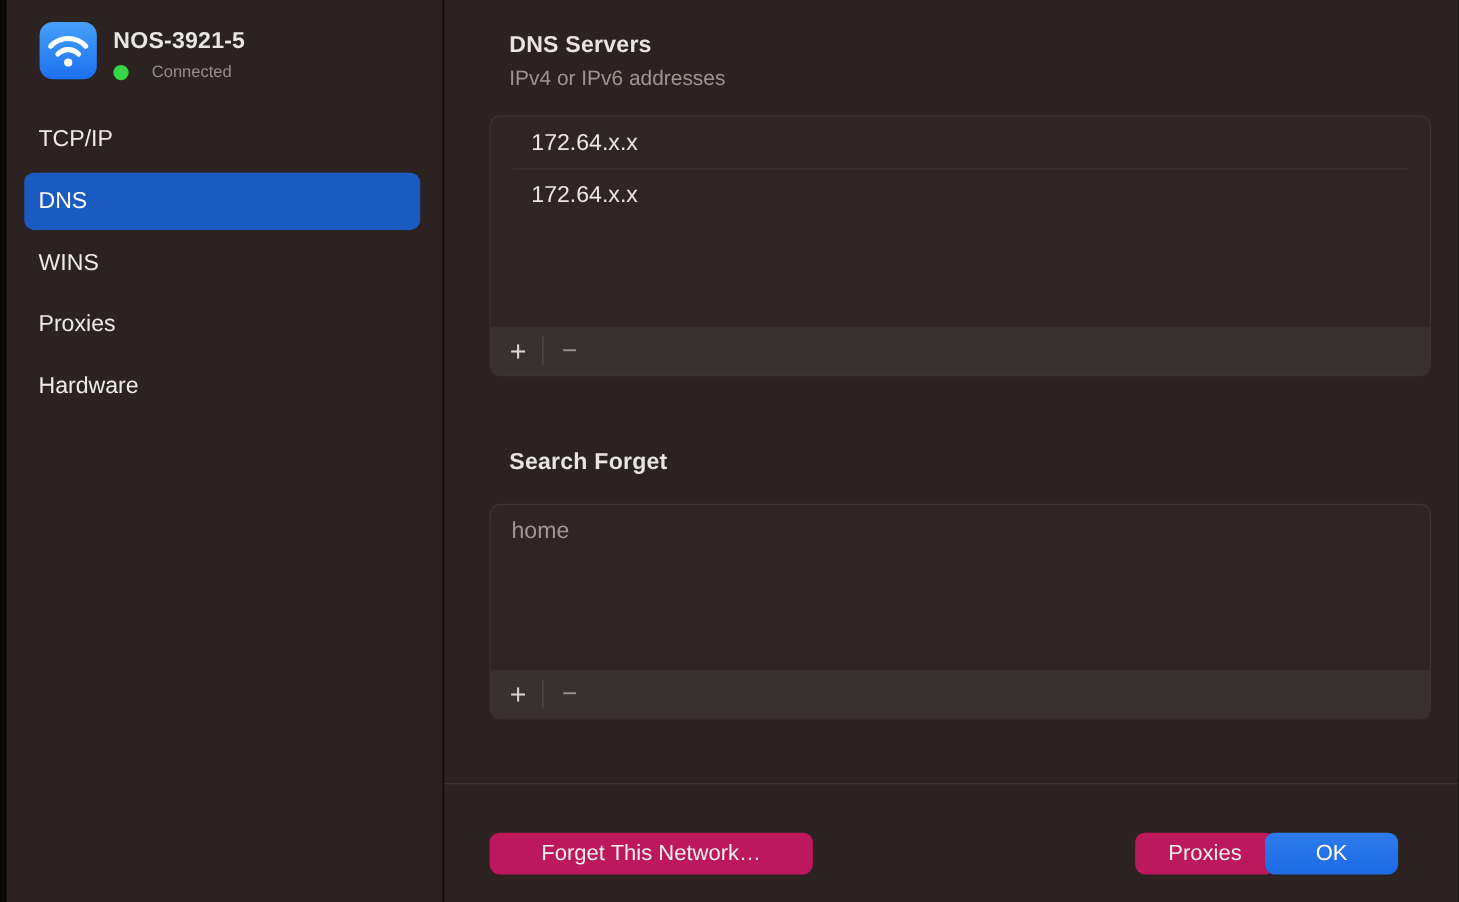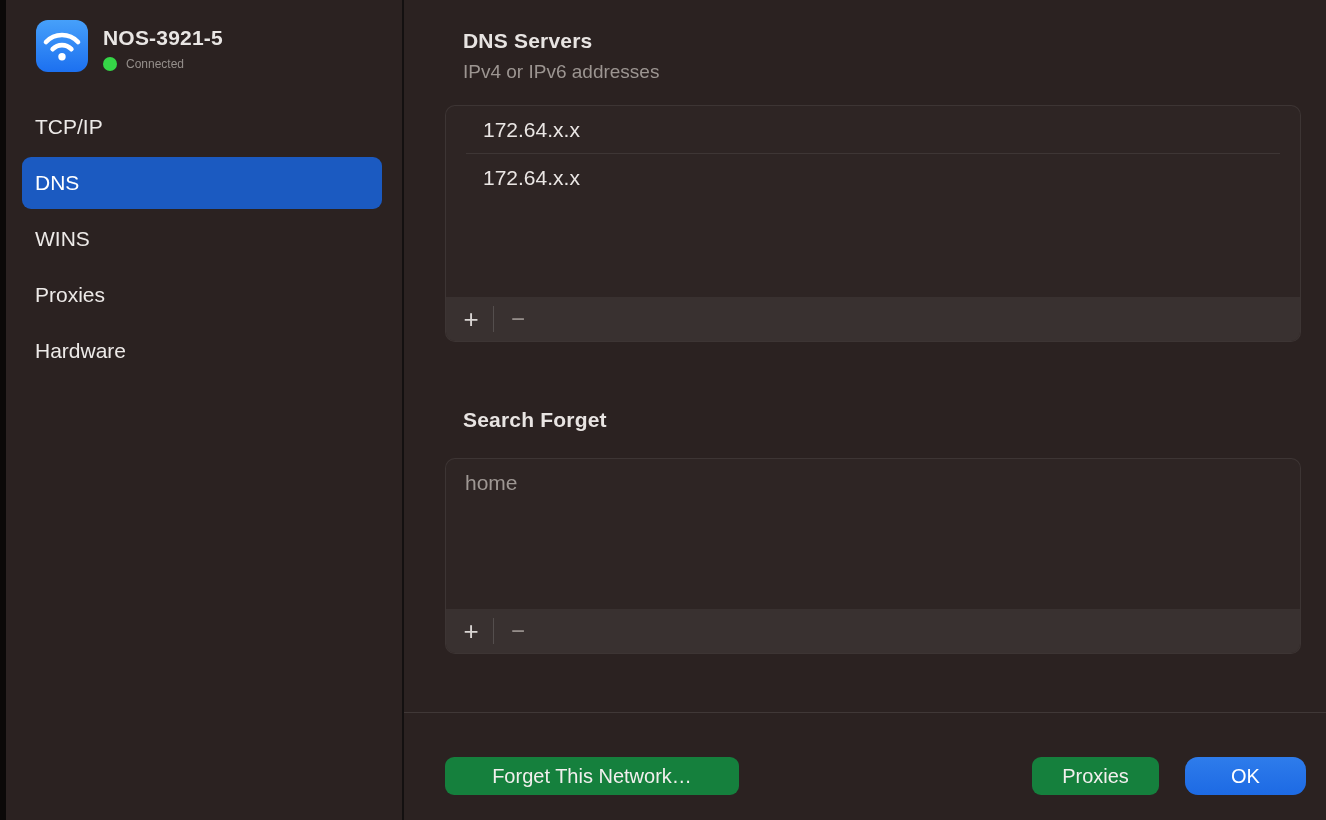--- a/index.html
+++ b/index.html
@@ -37,21 +37,21 @@
     font-size: 21px; font-weight: 600; color: #e9e6e4; letter-spacing: .2px;
   }
   .network-status {
     position: absolute; left: 97px; top: 57px;
     display: flex; align-items: center;
   }
   .status-dot {
     width: 14px; height: 14px; border-radius: 50%;
     background: #35d647; margin-right: 9px;
   }
-  .status-text { font-size: 12px; color: #958f8b; }
+  .status-text { font-size: 15px; color: #958f8b; margin-left: 12px; }
 
   .nav { position: absolute; left: 16px; right: 20px; top: 101px; }
   .nav-item {
     height: 52px; margin-bottom: 4px; border-radius: 9px;
     display: flex; align-items: center; padding-left: 13px;
     font-size: 21px; color: #edeae8; cursor: default;
   }
   .nav-item.selected { background: #1b5ac1; color: #ffffff; }
 
   
@@ -96,25 +96,25 @@
     position: absolute; left: 0; right: 0; top: 712px; height: 1px;
     background: rgba(255,255,255,0.10);
   }
   .btn {
     position: absolute; top: 757px; height: 38px;
     border: none; border-radius: 9px;
     font-size: 20px; color: #f2efee; cursor: default;
     font-family: "Liberation Sans", "DejaVu Sans", sans-serif;
     display: flex; align-items: center; justify-content: center;
   }
-  .btn-gray { background: #15803d; }
+  .btn-gray { background: #be185d; }
   .btn-blue { background: linear-gradient(180deg, #2e7ceb 0%, #1d6ae4 100%); color: #ffffff; }
   .btn-forget { left: 41px; width: 294px; }
   .btn-cancel { left: 628px; width: 127px; }
-  .btn-ok { left: 781px; width: 121px; border-radius: 13px; }
+  .btn-ok { left: 746px; width: 121px; }
 </style>
 </head>
 <body>
 
 <div class="app">
   <div class="left-strip"></div>
 
   <div class="sidebar">
     <div class="wifi-badge">
       <svg width="52" height="52" viewBox="0 0 52 52">

